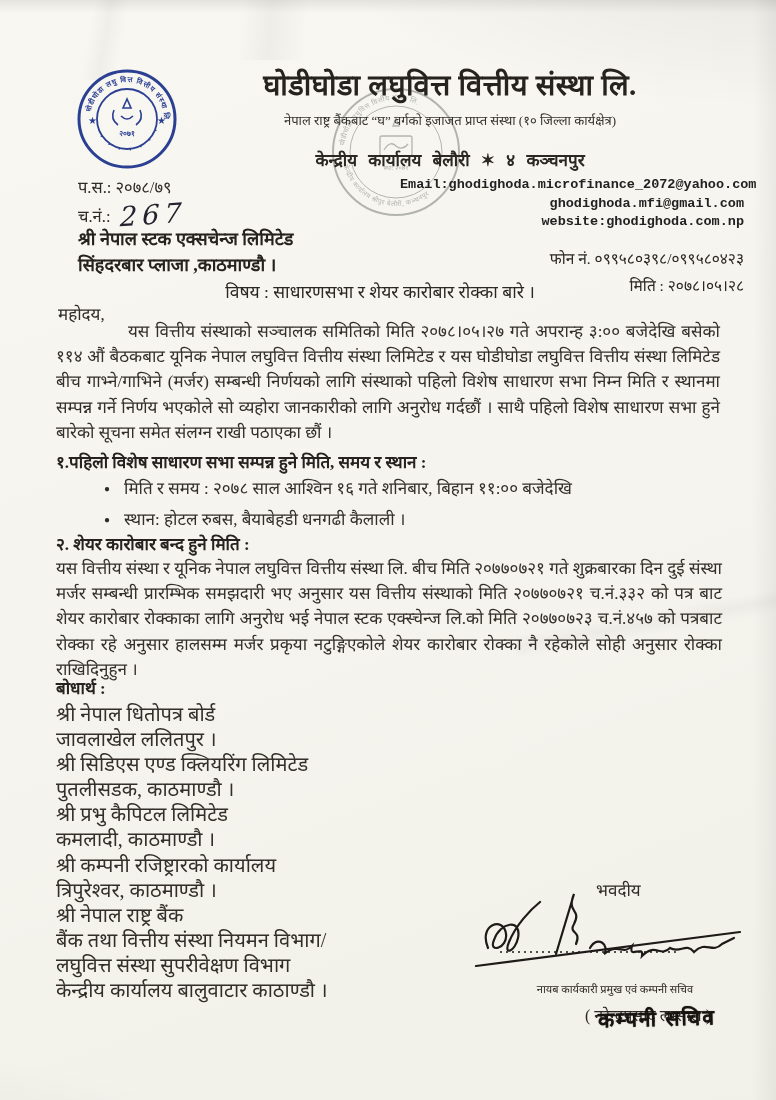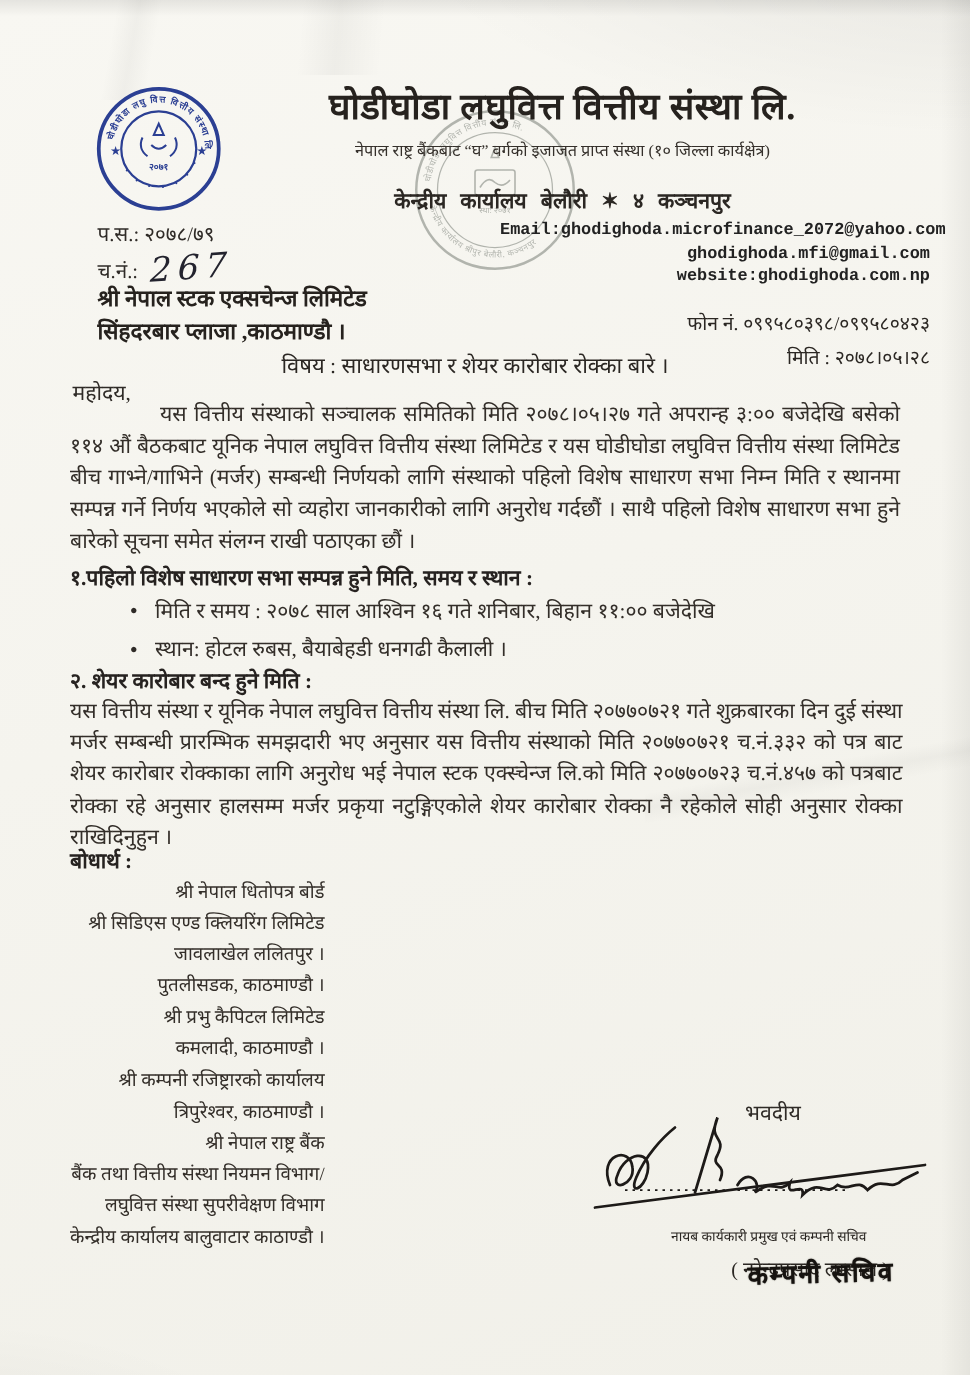--- a/index.html
+++ b/index.html
@@ -45,21 +45,21 @@
   .para{font-size:17px;line-height:25.2px;text-align:justify;color:#332e29;}
   .para1{left:56px;top:319px;width:664px;text-indent:72px;}
   .h-bold{font-size:17px;font-weight:bold;color:#262220;}
   .h1{left:56px;top:450px;}
   .bullets{left:104px;top:474px;width:590px;font-size:17px;color:#332e29;}
   .bullet-item{display:flex;line-height:30.5px;}
   .bullet-item::before{content:"●";font-size:10px;line-height:30.5px;margin-right:14px;color:#2f2b27;}
   .h2{left:56px;top:532px;}
   .para2{left:56px;top:556px;width:666px;}
   .cc-label{left:56px;top:676px;}
-  .cc-lines{left:56px;top:702px;font-size:15px;line-height:25.1px;color:#332e29;text-align:right;}
+  .cc-lines{left:56px;top:702px;font-size:20px;line-height:25.1px;color:#332e29;}
 
   .closing{left:596px;top:878px;width:160px;font-size:17px;}
   .sig-svg{left:468px;top:890px;width:300px;height:80px;}
   .sig-name{left:548px;top:956px;width:200px;text-align:center;font-size:16px;color:#2b2723;margin-top:48px;}
   .sig-title{left:460px;top:981px;width:310px;text-align:center;font-size:11px;color:#2b2723;}
   .sig-stamp{
     left:572px;top:1004px;width:170px;text-align:center;font-size:21px;font-weight:bold;
     color:#161310;letter-spacing:2px;transform:rotate(-1.5deg);
     text-shadow:0 0 1px rgba(20,16,10,.7);
   }
@@ -163,22 +163,22 @@
         <span>स्थान: होटल रुबस, बैयाबेहडी धनगढी कैलाली ।</span>
       </div>
   </div>
 
   <div class="abs h-bold h2">२. शेयर कारोबार बन्द हुने मिति :</div>
   <div class="abs para para2">यस वित्तीय संस्था र यूनिक नेपाल लघुवित्त वित्तीय संस्था लि. बीच मिति २०७७०७२१ गते शुक्रबारका दिन दुई संस्था मर्जर सम्बन्धी प्रारम्भिक समझदारी भए अनुसार यस वित्तीय संस्थाको मिति २०७७०७२१ च.नं.३३२ को पत्र बाट शेयर कारोबार रोक्काका लागि अनुरोध भई नेपाल स्टक एक्स्चेन्ज लि.को मिति २०७७०७२३ च.नं.४५७ को पत्रबाट रोक्का रहे अनुसार हालसम्म मर्जर प्रकृया नटुङ्गिएकोले शेयर कारोबार रोक्का नै रहेकोले सोही अनुसार रोक्का राखिदिनुहुन ।</div>
 
   <div class="abs h-bold cc-label">बोधार्थ :</div>
   <div class="abs cc-lines">
     <div>श्री नेपाल धितोपत्र बोर्ड</div>
+    <div>जावलाखेल ललितपुर ।</div>
     <div>श्री सिडिएस एण्ड क्लियरिंग लिमिटेड</div>
-    <div>जावलाखेल ललितपुर ।</div>
     <div>पुतलीसडक, काठमाण्डौ ।</div>
     <div>श्री प्रभु कैपिटल लिमिटेड</div>
     <div>कमलादी, काठमाण्डौ ।</div>
     <div>श्री कम्पनी रजिष्ट्रारको कार्यालय</div>
     <div>त्रिपुरेश्वर, काठमाण्डौ ।</div>
     <div>श्री नेपाल राष्ट्र बैंक</div>
     <div>बैंक तथा वित्तीय संस्था नियमन विभाग/</div>
     <div>लघुवित्त संस्था सुपरीवेक्षण विभाग</div>
     <div>केन्द्रीय कार्यालय बालुवाटार काठाण्डौ ।</div>
   </div>

